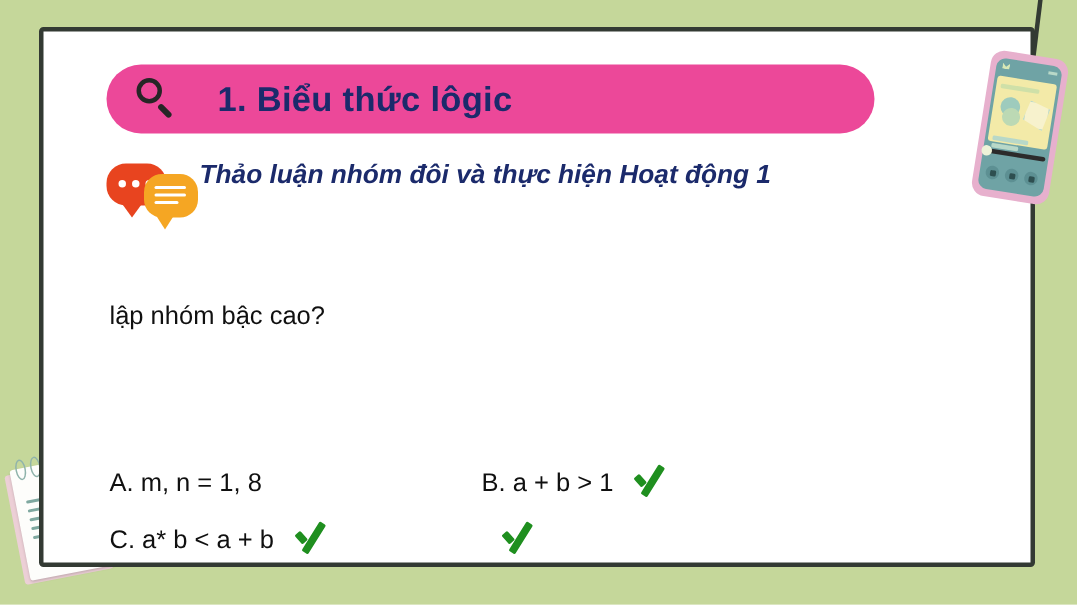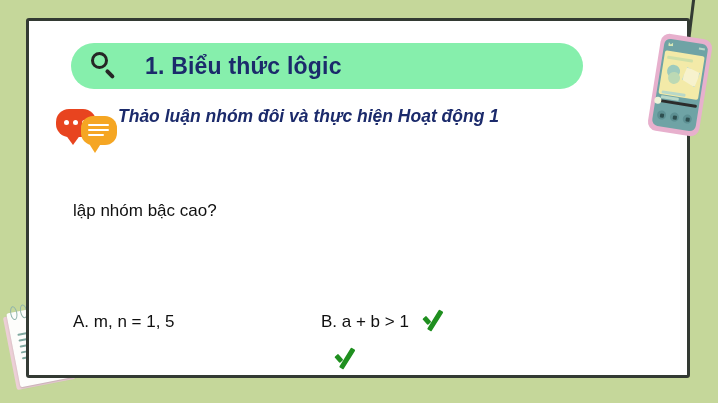--- a/index.html
+++ b/index.html
@@ -79,21 +79,21 @@
     z-index: 3;
   }
 
   
   .title-pill {
     position: absolute;
     left: 42px;
     top: 22px;
     width: 512px;
     height: 46px;
-    background: #86efac;
+    background: #ec4899;
     border-radius: 23px;
     display: flex;
     align-items: center;
     box-sizing: border-box;
     padding-left: 18px;
   }
   .magnifier {
     width: 30px;
     height: 30px;
     flex: 0 0 30px;
@@ -125,21 +125,21 @@
     font-size: 23px;
     font-weight: bold;
     color: #1b2a6b;
     letter-spacing: 0.2px;
     white-space: nowrap;
   }
 
   
   .instruction {
     position: absolute;
-    left: 27px;
+    left: 42px;
     top: 82px;
     width: 590px;
     display: flex;
     align-items: flex-start;
   }
   .bubble-icon {
     position: relative;
     width: 62px;
     height: 48px;
     flex: 0 0 62px;
@@ -450,29 +450,33 @@
       </span>
     </div>
 
     <div class="body-text">
       <div class="line">lập nhóm bậc cao?</div>
     </div>
 
     <div class="options">
       <div class="opt-row">
         <div class="opt col-a">
-          <span>A. m, n = 1, 5</span>
+          <span>A. m, n = 1, 8</span>
           <span class="check hidden"></span>
         </div>
         <div class="opt col-b">
           <span>B. a + b &gt; 1</span>
           <span class="check"></span>
         </div>
       </div>
       <div class="opt-row">
+        <div class="opt col-a">
+          <span>C. a* b &lt; a + b</span>
+          <span class="check"></span>
+        </div>
         <div class="opt col-b">
           <span class="check"></span>
         </div>
       </div>
     </div>
 
   </div>
 
   <div class="tablet">
     <div class="frame"></div>

